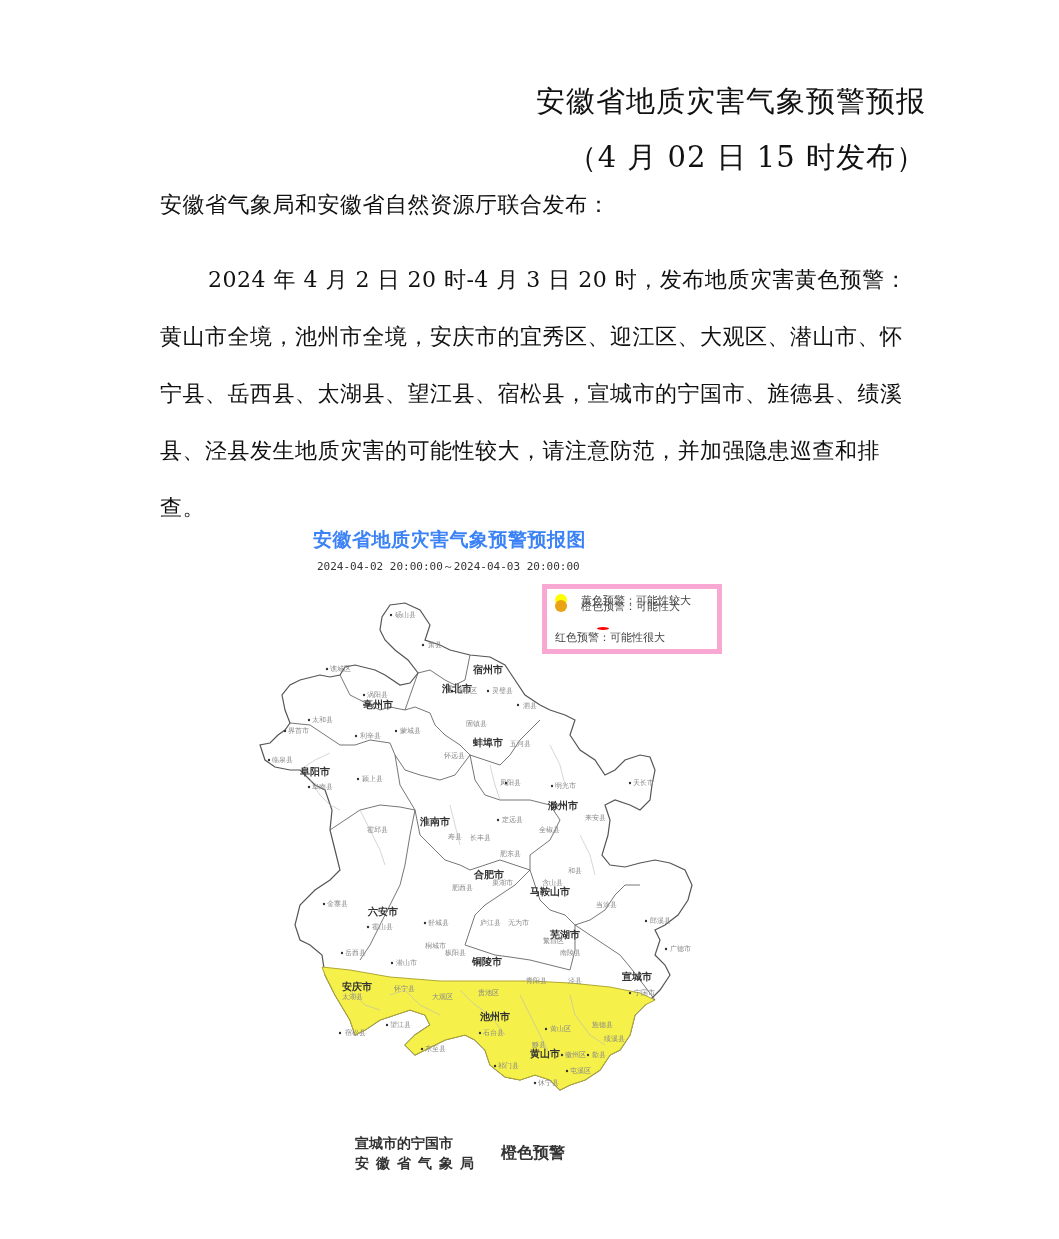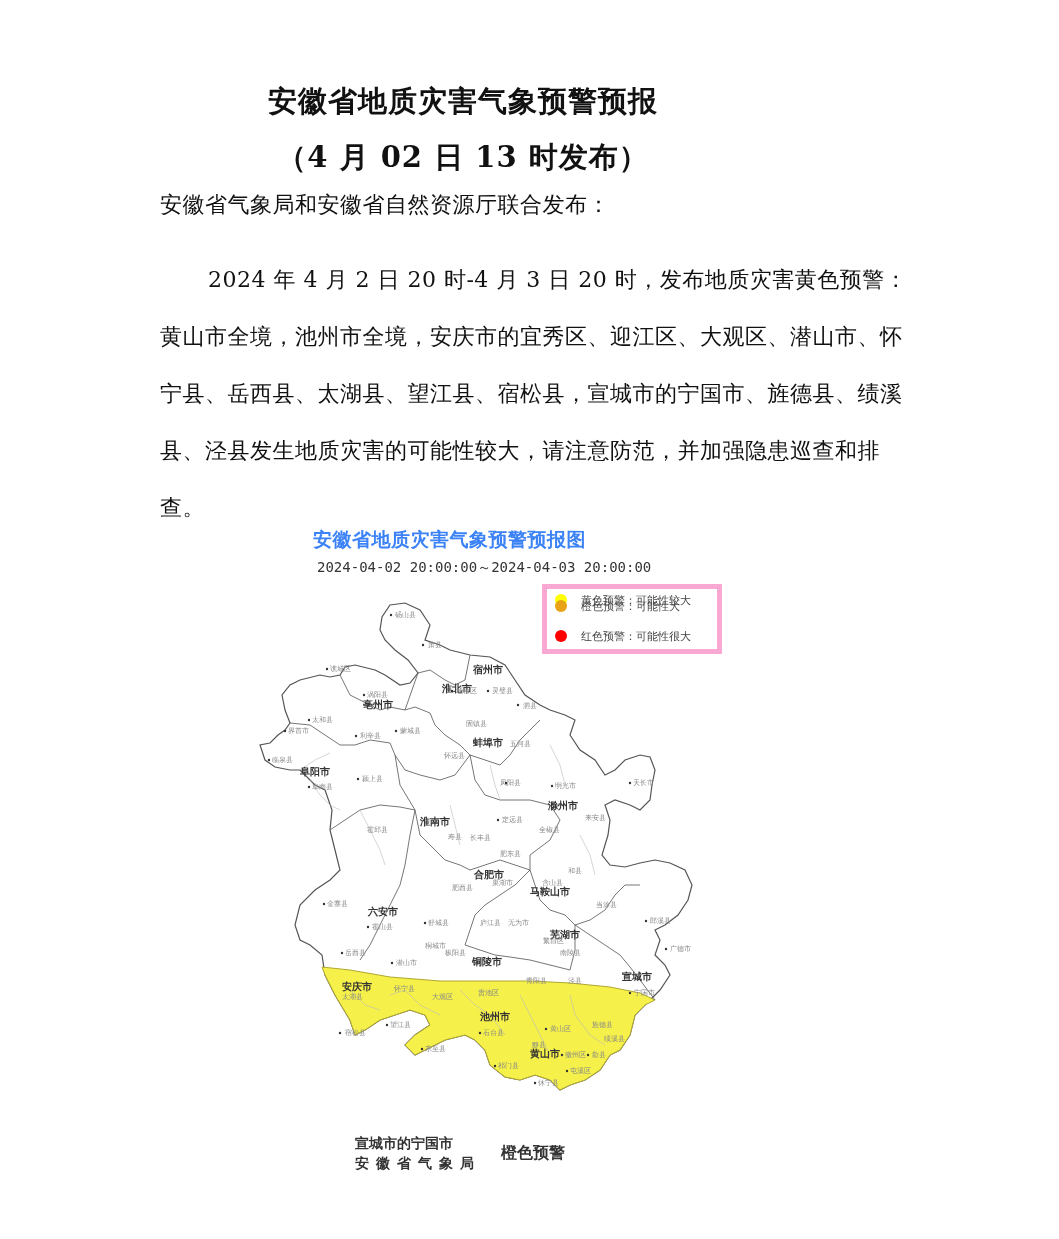--- a/index.html
+++ b/index.html
@@ -1,43 +1,43 @@
 <!DOCTYPE html>
 <html><head>
 <meta charset="utf-8">
 <style>
   html, body { margin: 0; padding: 0; background: #ffffff; }
   body { width: 1059px; height: 1239px; position: relative; overflow: hidden; font-family: "DejaVu Serif", "Liberation Serif", serif; color: #111; }
-  .title { position: absolute; left: 0; width: 926px; text-align: center; font-weight: bold; font-size: 29px; letter-spacing: 1px; }
+  .title { position: absolute; left: 0; width: 926px; text-align: right; font-weight: normal; font-size: 29px; letter-spacing: 1px; }
   .title1 { top: 82px; }
   .title2 { top: 138px; }
   .para { position: absolute; left: 160px; width: 760px; font-size: 22px; line-height: 57px; letter-spacing: 0.5px; }
   .p-issuer { top: 176px; }
   .p-body { top: 251px; }
   .p-body .indent { display: inline-block; width: 48px; }
   .map-wrap { position: absolute; left: 230px; top: 515px; width: 500px; height: 660px; }
   .map-title { position: absolute; left: 83px; top: 12px; font-family: "DejaVu Sans", sans-serif; font-size: 19px; font-weight: bold; color: #3b82f6; letter-spacing: 0.5px; }
-  .map-range { position: absolute; left: 87px; top: 44px; font-family: "DejaVu Sans Mono", monospace; font-size: 14px; color: #333; text-align: center; }
+  .map-range { position: absolute; left: 87px; top: 44px; font-family: "DejaVu Sans Mono", monospace; font-size: 11px; color: #333; text-align: center; }
   .legend { position: absolute; left: 312px; top: 69px; width: 170px; height: 60px; border: 5px solid #f9a8d4; background: #fff; font-family: "DejaVu Sans", sans-serif; font-size: 11px; color: #444; }
   .legend-row { position: absolute; left: 8px; height: 18px; display: flex; align-items: center; }
   .legend-row .dot { width: 12px; height: 12px; border-radius: 50%; margin-right: 14px; }
-  .legend-row.r0 { top: 2px; } .legend-row.r1 { top: 8px; } .legend-row.r2 { top: 38px; }
+  .legend-row.r0 { top: 2px; } .legend-row.r1 { top: 8px; } .legend-row.r2 { top: 38px; flex-direction: column; }
   svg.map { position: absolute; left: 0; top: 80px; }
   .map-label { font-family: "DejaVu Sans", sans-serif; fill: #888; font-size: 7px; }
   .city-label { font-family: "DejaVu Sans", sans-serif; fill: #333; font-size: 10px; font-weight: bold; }
   .footer { position: absolute; left: 125px; top: 620px; font-family: "DejaVu Sans", sans-serif; color: #333; }
   .footer .org1 { position: absolute; left: 0; top: 0; font-size: 14px; font-weight: bold; white-space: nowrap; }
   .footer .org2 { position: absolute; left: 0; top: 20px; font-size: 14px; font-weight: bold; letter-spacing: 7px; white-space: nowrap; }
   .footer .joint { position: absolute; left: 146px; top: 8px; font-size: 16px; font-weight: bold; white-space: nowrap; }
 </style>
 </head>
 <body>
 
 <div class="title title1">安徽省地质灾害气象预警预报</div>
-<div class="title title2">（4 月 02 日 13 时发布）</div>
+<div class="title title2">（4 月 02 日 15 时发布）</div>
 
 <div class="para p-issuer">安徽省气象局和安徽省自然资源厅联合发布：</div>
 <div class="para p-body"><span class="indent"></span><span>2024 年 4 月 2 日 20 时-4 月 3 日 20 时，发布地质灾害黄色预警：黄山市全境，池州市全境，安庆市的宜秀区、迎江区、大观区、潜山市、怀宁县、岳西县、太湖县、望江县、宿松县，宣城市的宁国市、旌德县、绩溪县、泾县发生地质灾害的可能性较大，请注意防范，并加强隐患巡查和排查。</span></div>
 
 <div class="map-wrap">
   <div class="map-title">安徽省地质灾害气象预警预报图</div>
   <div class="map-range">2024-04-02 20:00:00～2024-04-03 20:00:00</div>
 
   <svg class="map" width="500" height="540" viewBox="0 0 500 540">
 

